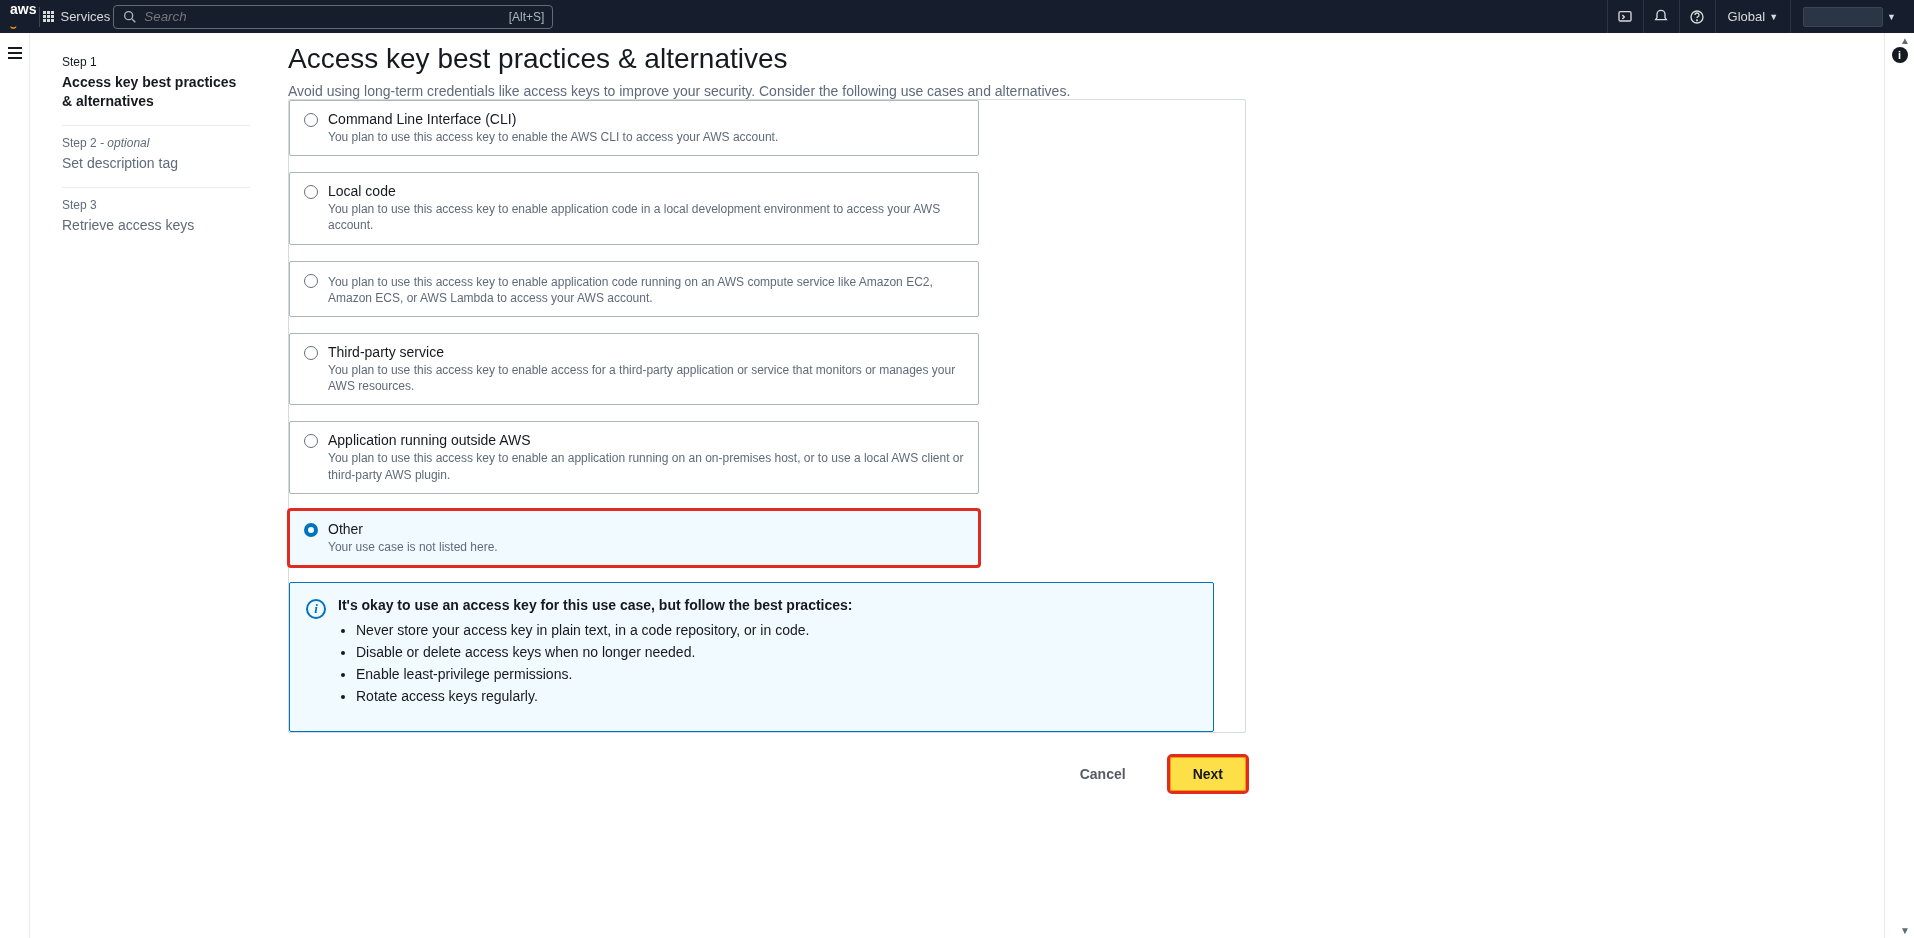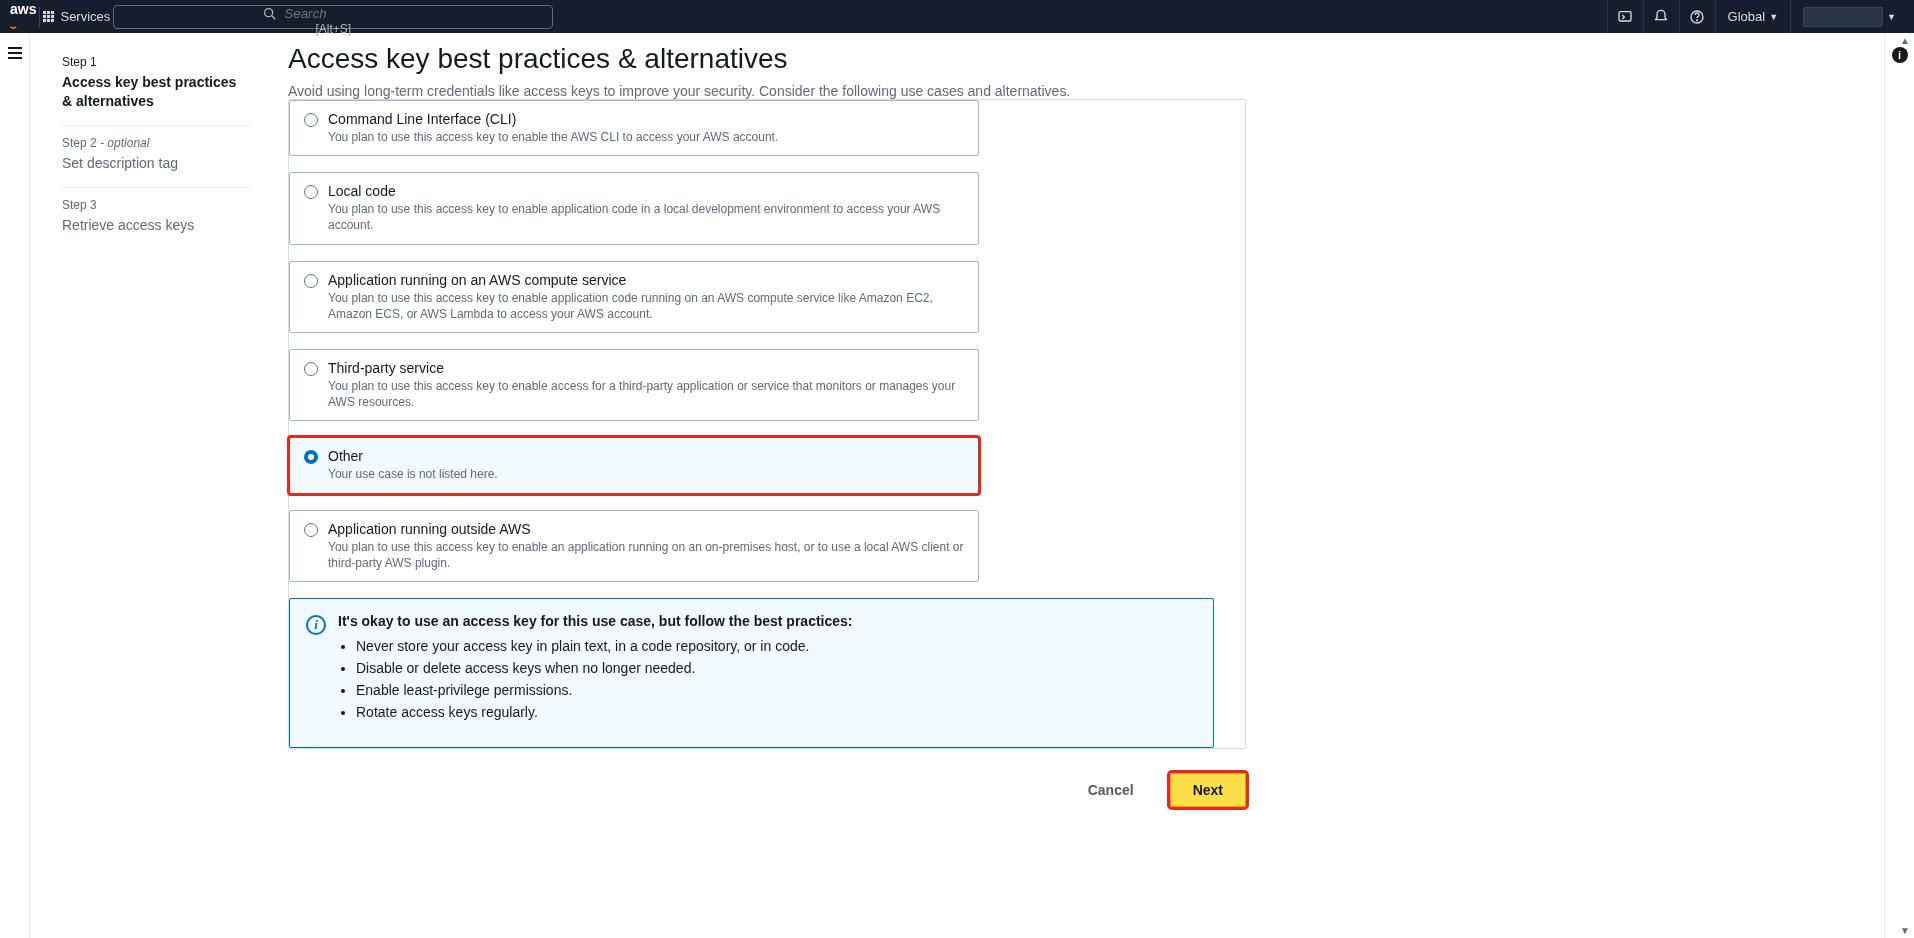--- a/index.html
+++ b/index.html
@@ -5,21 +5,21 @@
   * { box-sizing: border-box; margin: 0; padding: 0; }
   body { font-family: "Amazon Ember", "Helvetica Neue", Arial, sans-serif; font-size: 14px; color: #16191f; background: #fff; }
   
   .topnav { display: flex; align-items: center; height: 33px; background: #161e2d; color: #d5dbdb; padding: 0 10px; gap: 3px; }
   .topnav .aws-logo { font-weight: 700; color: #fff; font-size: 14px; display: flex; align-items: center; }
   .topnav .aws-logo .smile { color: #ff9900; font-size: 10px; margin-left: 0; line-height: 6px; }
   .topnav .divider-v { width: 1px; height: 20px; background: #3a4553; }
   .topnav-item { display: flex; align-items: center; gap: 6px; color: #d5dbdb; font-size: 13px; cursor: pointer; }
   .services-icon { display: grid; grid-template-columns: repeat(3, 3px); grid-template-rows: repeat(3, 3px); gap: 1px; }
   .services-icon span { background: #d5dbdb; width: 3px; height: 3px; }
-  .searchbox { display: flex; align-items: center; background: #161e2d; border: 1px solid #666b72; border-radius: 4px; height: 24px; width: 440px; padding: 0 8px; color: #aab7b8; justify-content: space-between; flex-direction: column; }
+  .searchbox { display: flex; align-items: center; background: #161e2d; border: 1px solid #666b72; border-radius: 4px; height: 24px; width: 440px; padding: 0 8px; color: #aab7b8; justify-content: space-between; }
   .searchbox .left { display: flex; align-items: center; gap: 6px; }
   .searchbox input { background: transparent; border: none; outline: none; color: #d5dbdb; font-style: italic; width: 120px; }
   .searchbox .shortcut { font-size: 12px; color: #aab7b8; }
   .topnav .spacer { flex: 1; }
   .topnav-right { display: flex; align-items: center; gap: 0; }
   .topnav-right .icon-btn { display: flex; align-items: center; justify-content: center; width: 36px; height: 33px; cursor: pointer; color: #d5dbdb; border-left: 1px solid #2a3545; }
   .topnav-right .region { padding: 0 12px; height: 33px; display: flex; align-items: center; gap: 4px; cursor: pointer; border-left: 1px solid #2a3545; font-size: 13px; }
   .acct-box { width: 80px; height: 20px; background: #2a3545; border: 1px solid #3a4553; border-radius: 2px; margin-left: 8px; }
   .caret { font-size: 9px; }
   
@@ -53,21 +53,21 @@
   .option-box.highlight { outline: 3px solid #e02b20; outline-offset: -1px; }
   .option-box .opt-title { font-size: 14px; color: #16191f; }
   .option-box .opt-desc { font-size: 12px; color: #5f6b7a; margin-top: 2px; line-height: 1.35; }
   .info-box { border: 1px solid #0073bb; background: #f1faff; border-radius: 2px; padding: 14px 16px 16px 16px; display: flex; gap: 12px; max-width: 925px; }
   .info-box .info-icon { width: 20px; height: 20px; border: 2px solid #0073bb; border-radius: 50%; color: #0073bb; font-weight: 700; font-size: 13px; display: flex; align-items: center; justify-content: center; flex-shrink: 0; font-style: italic; font-family: serif; margin-top:2px; }
   .info-box .info-title { font-weight: 700; font-size: 14px; margin-bottom: 6px; }
   .info-box ul { list-style: disc; padding-left: 18px; margin-bottom: 8px; }
   .info-box li { font-size: 14px; color: #16191f; padding: 3px 0; }
   .info-box .more { font-size: 14px; }
   .info-box a { color: #0073bb; text-decoration: none; cursor: pointer; }
-  .actions { display: flex; justify-content: flex-end; gap: 16px; max-width: 958px; margin-top: 24px; }
+  .actions { display: flex; justify-content: flex-end; gap: 24px; max-width: 958px; margin-top: 24px; }
   .btn { font-size: 14px; font-weight: 700; padding: 8px 20px; border-radius: 2px; cursor: pointer; }
   .btn-cancel { background: transparent; border: none; color: #545b64; }
   .btn-next { background: #fde047; border: 1px solid #ff9900; color: #16191f; padding: 8px 22px; }
   .btn-next.highlight { outline: 3px solid #e02b20; outline-offset: 0; }
   svg.icon { width: 16px; height: 16px; }
 </style>
 </head>
 <body>
 
 <div class="topnav">
@@ -177,46 +177,45 @@
           <div class="radio"></div>
           <div>
             <div class="opt-title">Local code</div>
             <div class="opt-desc">You plan to use this access key to enable application code in a local development environment to access your AWS account.</div>
           </div>
         </div>
 
         <div class="option-box">
           <div class="radio"></div>
           <div>
-            <div class="opt-title">Application running on an AWS compute service</div>
             <div class="opt-desc">You plan to use this access key to enable application code running on an AWS compute service like Amazon EC2, Amazon ECS, or AWS Lambda to access your AWS account.</div>
           </div>
         </div>
 
         <div class="option-box">
           <div class="radio"></div>
           <div>
             <div class="opt-title">Third-party service</div>
             <div class="opt-desc">You plan to use this access key to enable access for a third-party application or service that monitors or manages your AWS resources.</div>
           </div>
         </div>
 
+        <div class="option-box">
+          <div class="radio"></div>
+          <div>
+            <div class="opt-title">Application running outside AWS</div>
+            <div class="opt-desc">You plan to use this access key to enable an application running on an on-premises host, or to use a local AWS client or third-party AWS plugin.</div>
+          </div>
+        </div>
+
         <div class="option-box selected highlight">
           <div class="radio"></div>
           <div>
             <div class="opt-title">Other</div>
             <div class="opt-desc">Your use case is not listed here.</div>
-          </div>
-        </div>
-
-        <div class="option-box">
-          <div class="radio"></div>
-          <div>
-            <div class="opt-title">Application running outside AWS</div>
-            <div class="opt-desc">You plan to use this access key to enable an application running on an on-premises host, or to use a local AWS client or third-party AWS plugin.</div>
           </div>
         </div>
 
         <div class="info-box">
           <div class="info-icon">i</div>
           <div>
             <div class="info-title">It's okay to use an access key for this use case, but follow the best practices:</div>
             <ul>
               <li>Never store your access key in plain text, in a code repository, or in code.</li>
               <li>Disable or delete access keys when no longer needed.</li>

